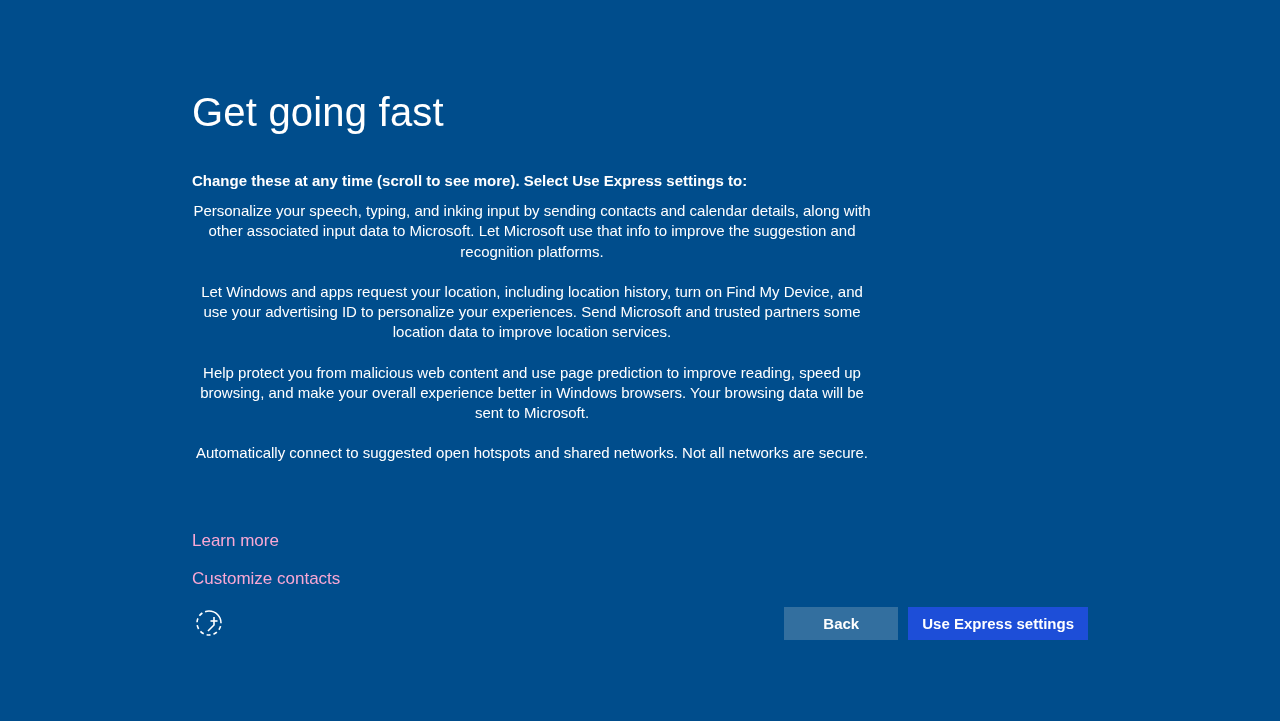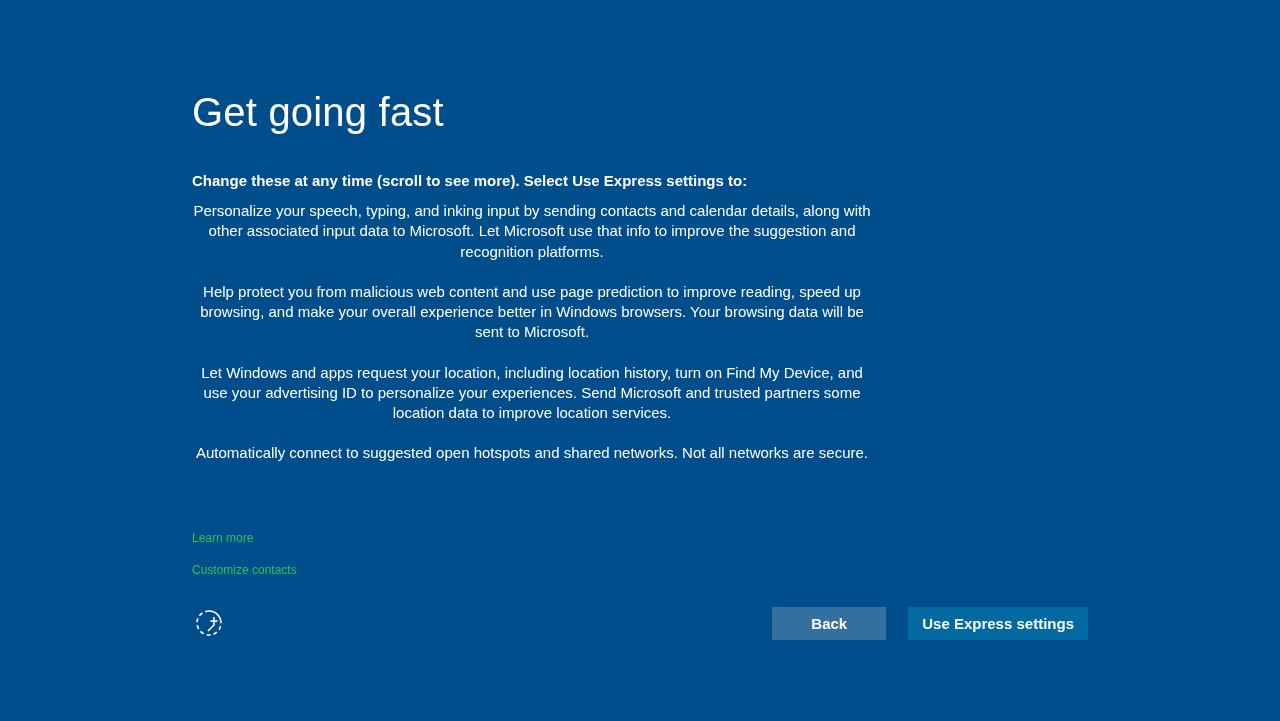--- a/index.html
+++ b/index.html
@@ -45,22 +45,22 @@
       line-height: 1.35;
       margin-bottom: 20px;
     }
     .links {
       position: absolute;
       left: 192px;
       top: 531px;
     }
     .link {
       display: block;
-      font-size: 12px;
-      color: #22c55e;
+      font-size: 17px;
+      color: #f9a8d4;
       text-decoration: none;
       margin-bottom: 18px;
       cursor: pointer;
     }
     .footer {
       position: absolute;
       left: 192px;
       right: 192px;
       top: 606px;
       height: 34px;
@@ -71,50 +71,50 @@
       width: 34px;
       height: 34px;
       display: flex;
       align-items: center;
       justify-content: center;
       cursor: pointer;
     }
     .buttons {
       margin-left: auto;
       display: flex;
-      gap: 22px;
+      gap: 10px;
     }
     .btn {
       min-width: 114px;
       height: 33px;
       border: none;
       font-family: inherit;
       font-size: 15px;
       font-weight: 600;
       color: #ffffff;
       cursor: pointer;
       padding: 0 14px;
     }
     .btn-back {
       background: #336f9f;
     }
     .btn-primary {
-      background: #0369a1;
+      background: #1d4ed8;
     }
   </style>
 </head>
 <body>
 
 <div class="content">
   <h1 class="page-title">Get going fast</h1>
   <p class="intro-line">Change these at any time (scroll to see more). Select Use Express settings to:</p>
   <div class="scroll-area">
     <p class="paragraph">Personalize your speech, typing, and inking input by sending contacts and calendar details, along with other associated input data to Microsoft. Let Microsoft use that info to improve the suggestion and recognition platforms.</p>
+    <p class="paragraph">Let Windows and apps request your location, including location history, turn on Find My Device, and use your advertising ID to personalize your experiences. Send Microsoft and trusted partners some location data to improve location services.</p>
     <p class="paragraph">Help protect you from malicious web content and use page prediction to improve reading, speed up browsing, and make your overall experience better in Windows browsers. Your browsing data will be sent to Microsoft.</p>
-    <p class="paragraph">Let Windows and apps request your location, including location history, turn on Find My Device, and use your advertising ID to personalize your experiences. Send Microsoft and trusted partners some location data to improve location services.</p>
     <p class="paragraph">Automatically connect to suggested open hotspots and shared networks. Not all networks are secure.</p>
   </div>
 </div>
 
 <div class="links">
   <a class="link">Learn more</a>
   <a class="link">Customize contacts</a>
 </div>
 
 <div class="footer">

